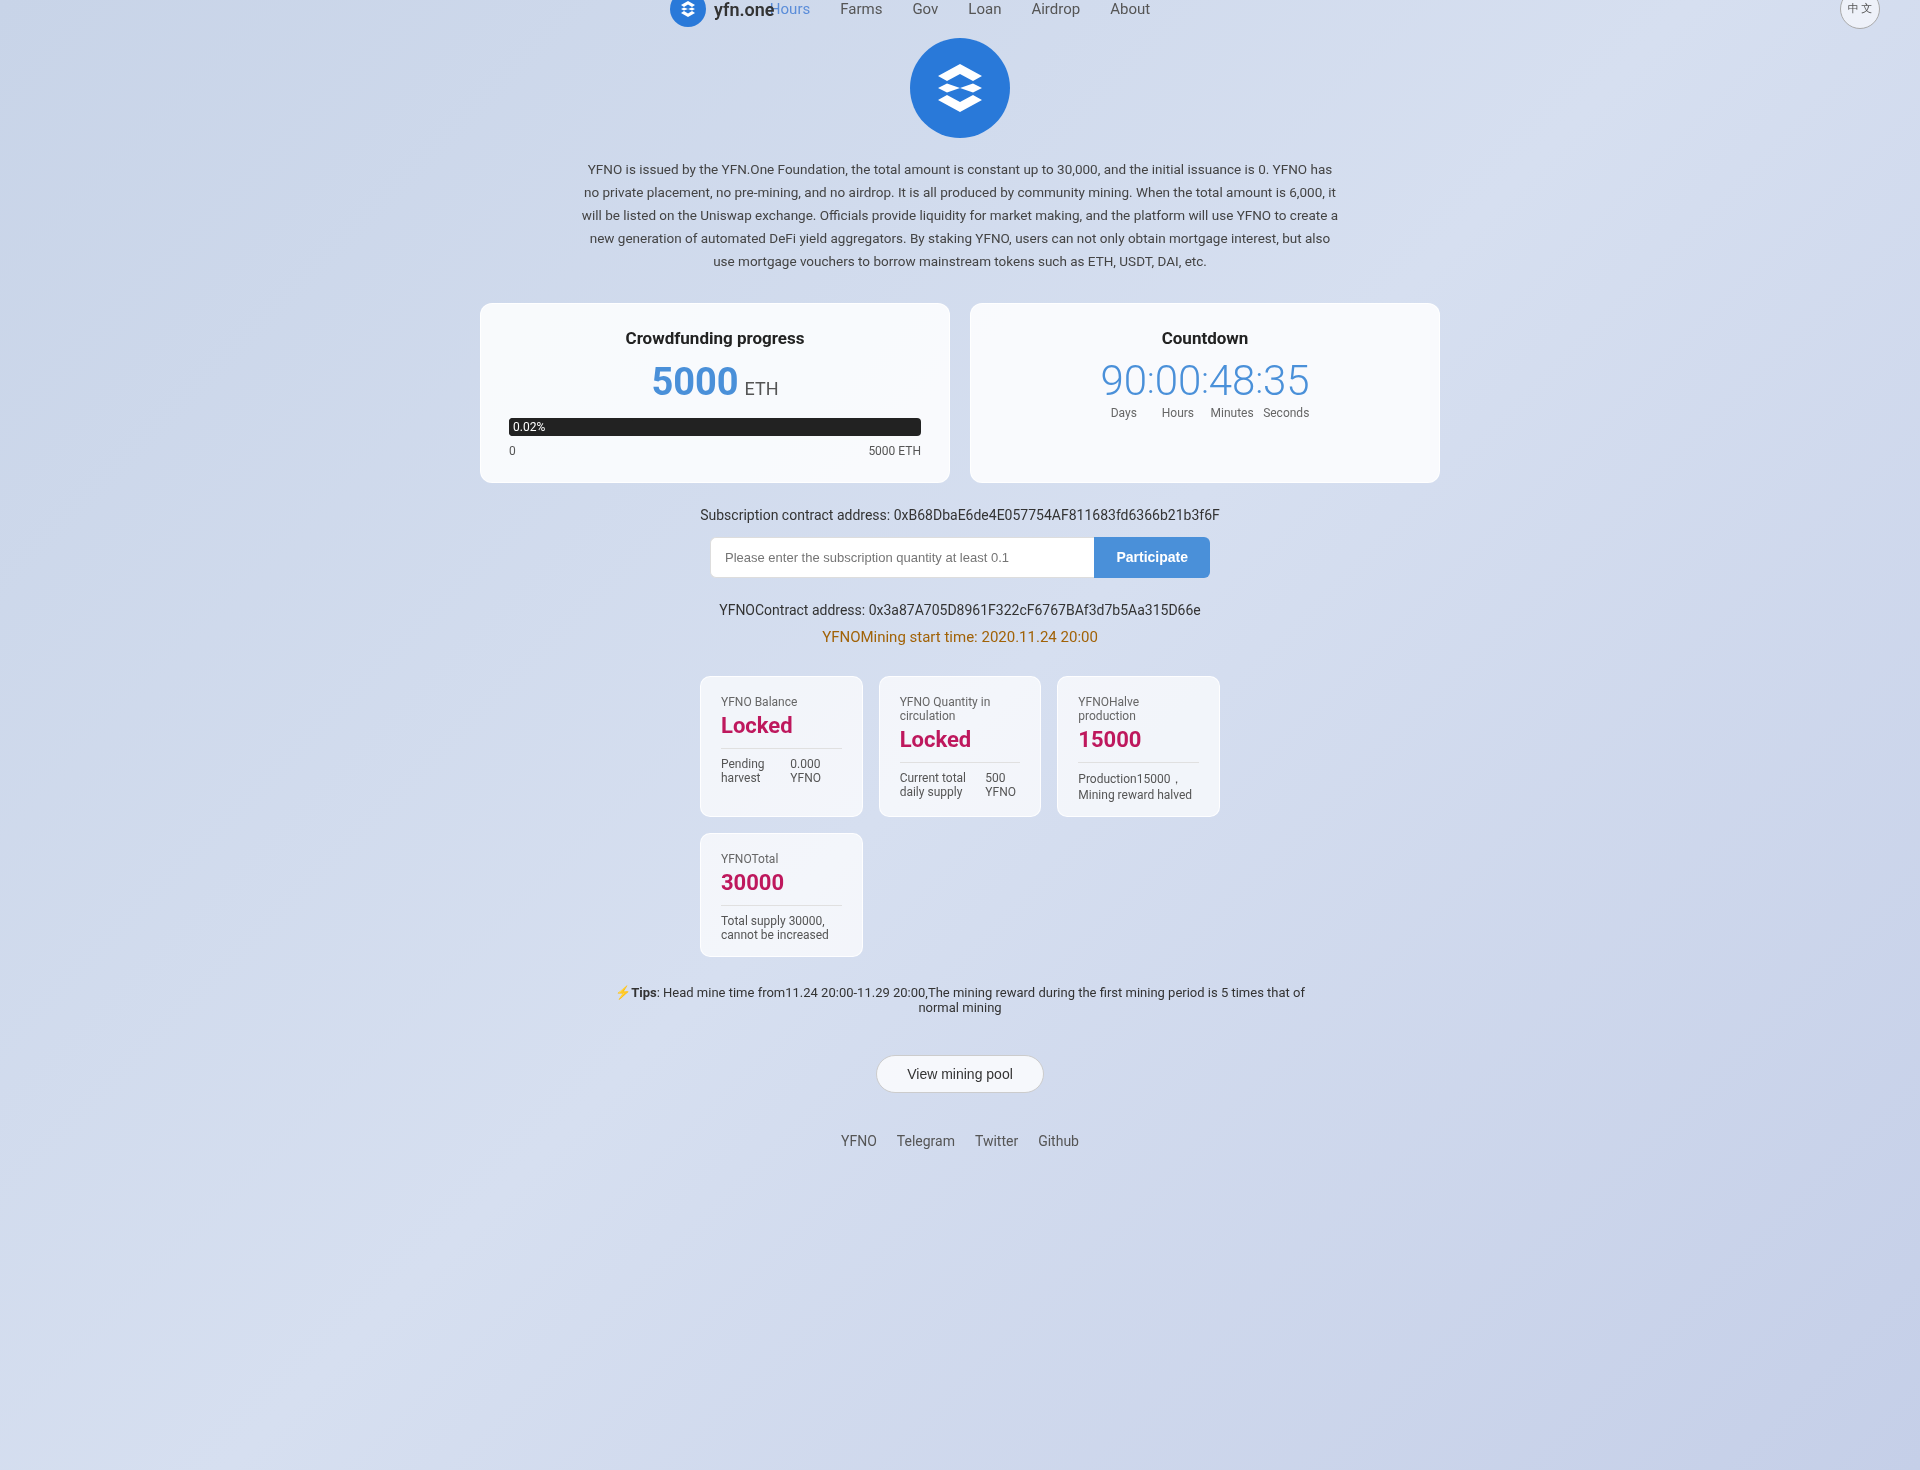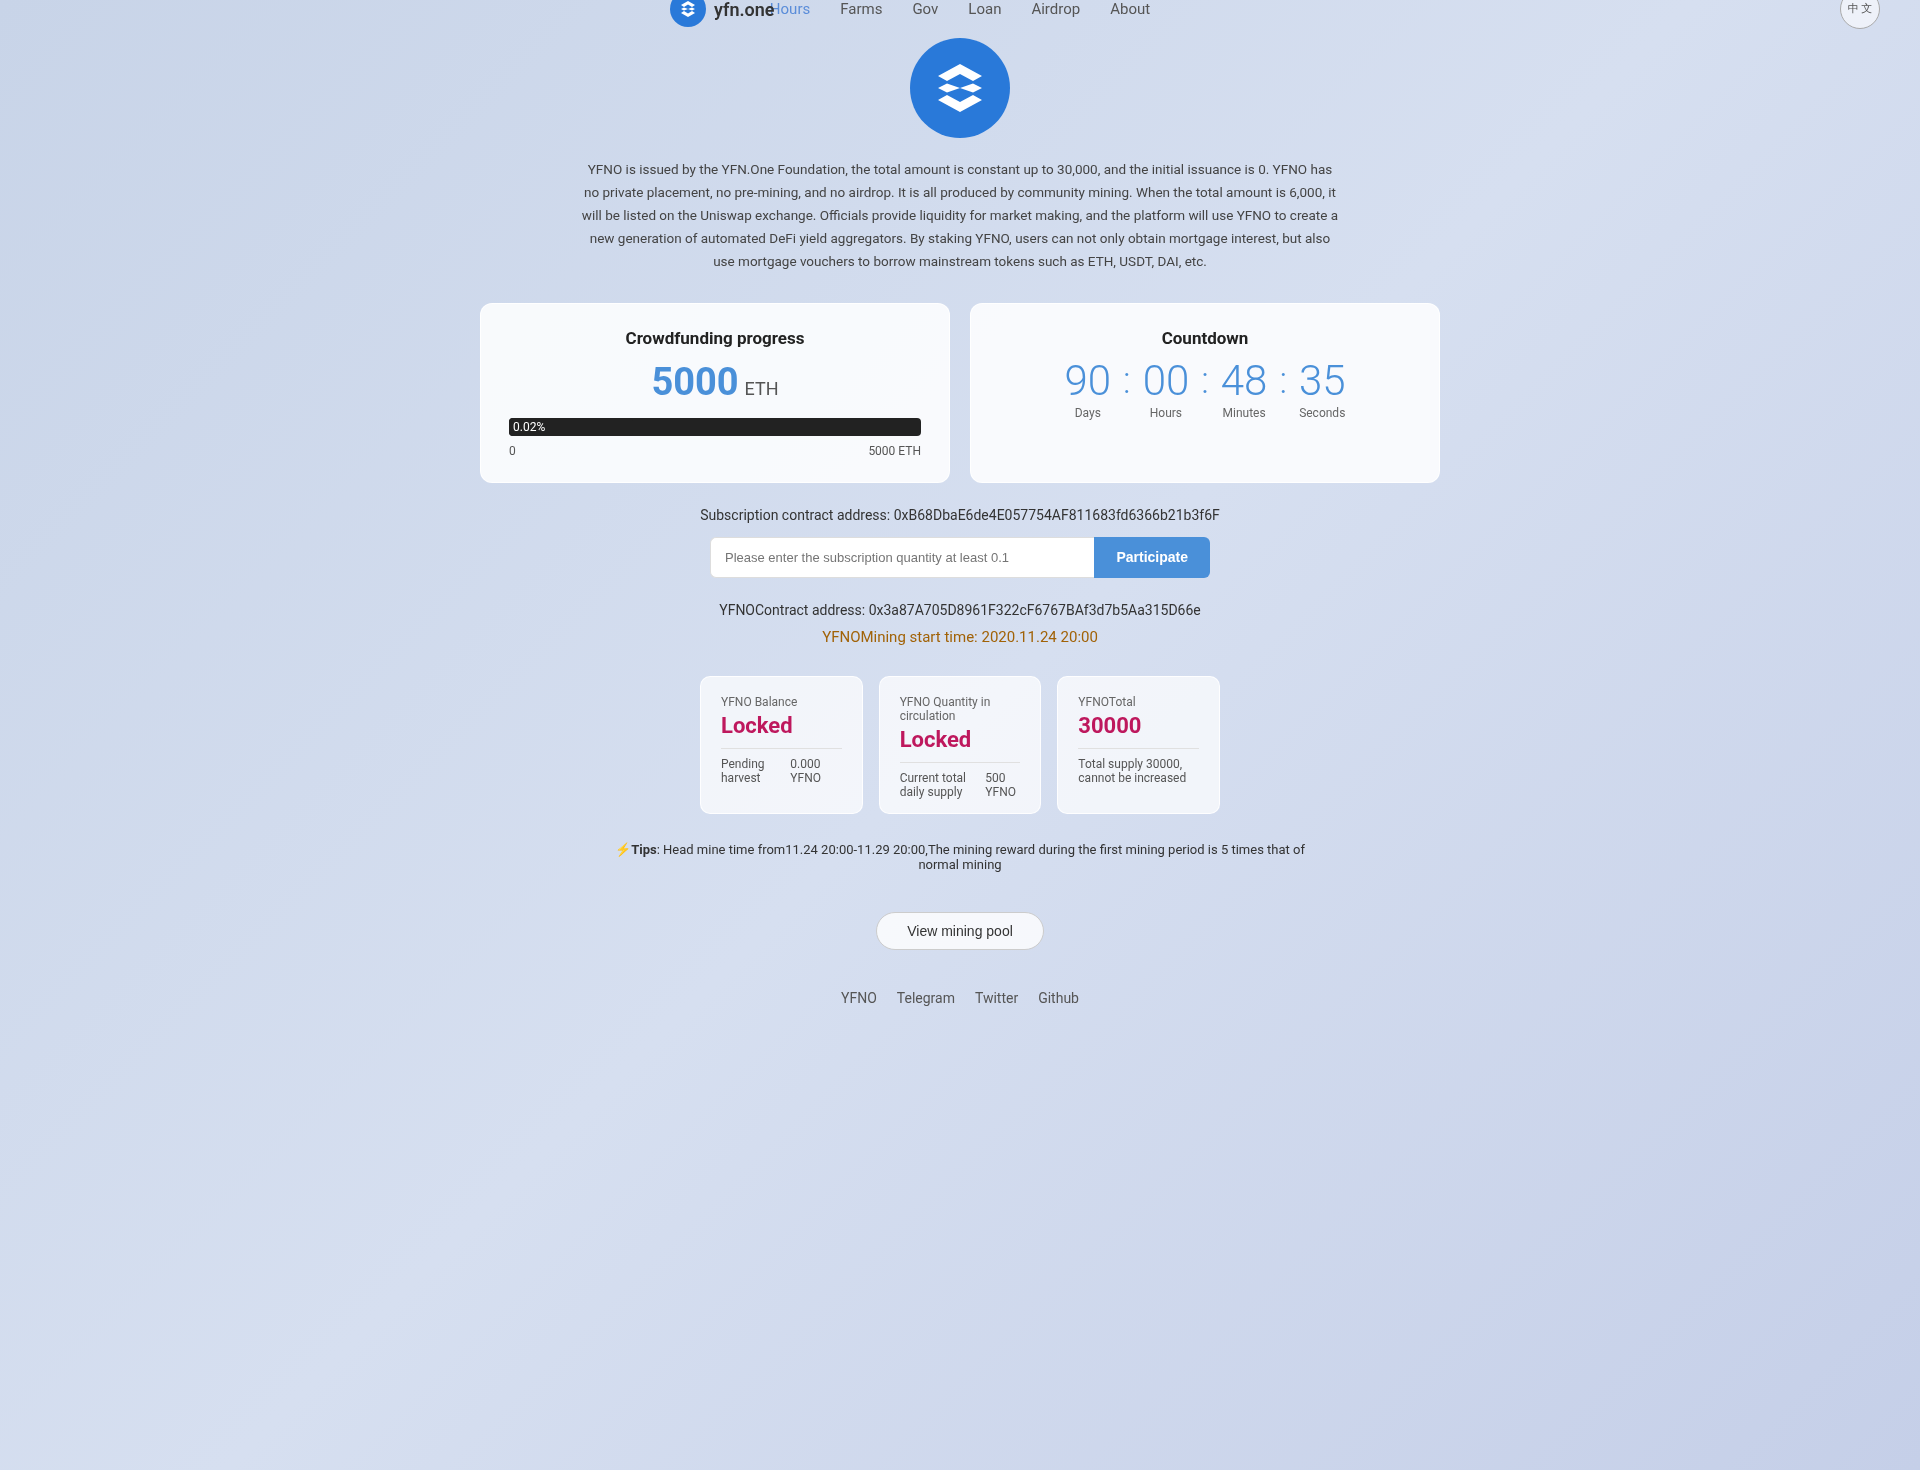--- a/index.html
+++ b/index.html
@@ -153,21 +153,21 @@
       justify-content: space-between;
       font-size: 12px;
       color: #555;
     }
 
     
     .countdown-row {
       display: flex;
       align-items: center;
       justify-content: center;
-      gap: 12px;
+      gap: 0;
       margin-bottom: 8px;
     }
     .countdown-block {
       display: flex;
       flex-direction: column;
       align-items: center;
     }
     .countdown-num {
       font-size: 42px;
       font-weight: 300;
@@ -422,20 +422,28 @@
     <div class="info-card">
       <div class="info-card-label">YFNO Quantity in circulation</div>
       <div class="info-card-value">Locked</div>
       <hr class="info-card-divider">
       <div class="info-card-row">
         <span>Current total daily supply</span>
         <span>500  YFNO</span>
       </div>
     </div>
 
+    <div class="info-card">
+      <div class="info-card-label">YFNOHalve production</div>
+      <div class="info-card-value">15000</div>
+      <hr class="info-card-divider">
+      <div class="info-card-row">
+        <span>Production15000，Mining reward halved</span>
+      </div>
+    </div>
 
     <div class="info-card">
       <div class="info-card-label">YFNOTotal</div>
       <div class="info-card-value">30000</div>
       <hr class="info-card-divider">
       <div class="info-card-row">
         <span>Total supply 30000, cannot be increased</span>
       </div>
     </div>
   </div>

